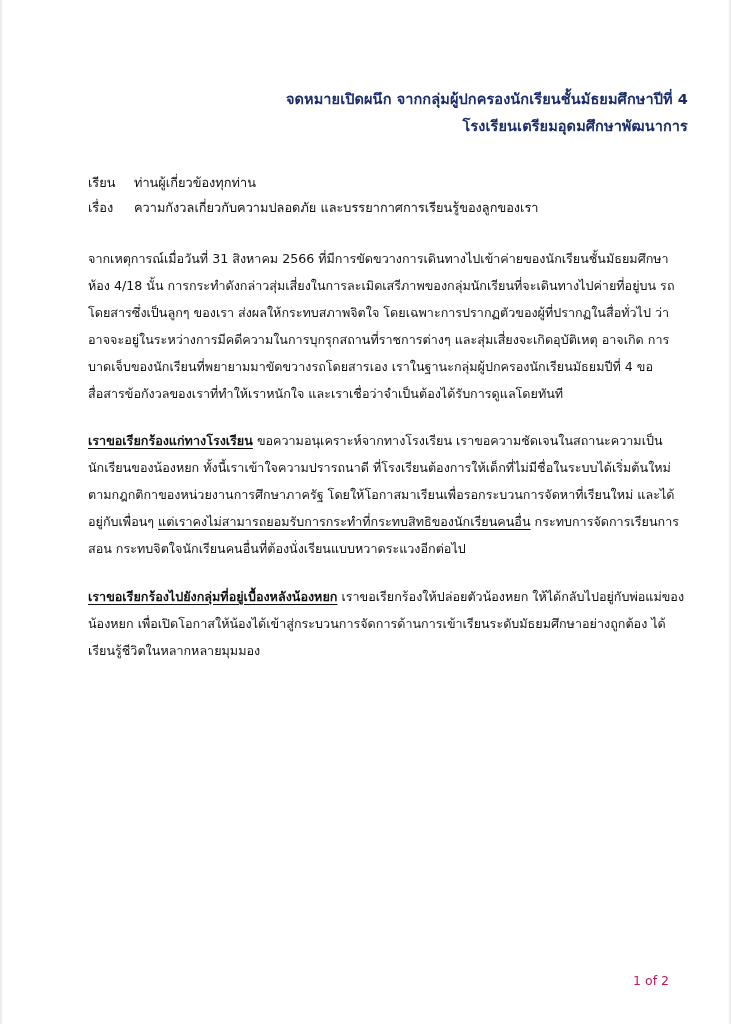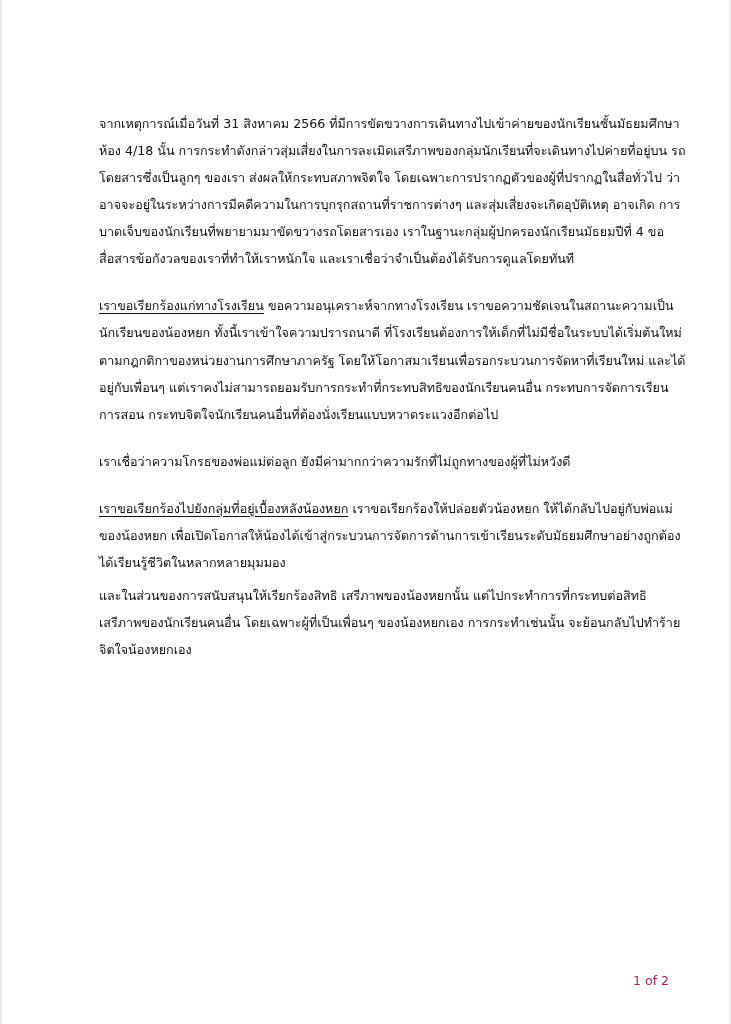--- a/index.html
+++ b/index.html
@@ -67,35 +67,36 @@
     flex: 1 1 auto;
   }
   .body-block {
     margin-top: 24px;
     font-size: 12.6px;
     color: #111;
     line-height: 2.15;
     text-align: left;
   }
   .para {
-    margin: 0 0 20px 11px;
+    margin: 0 0 20px 0;
     line-height: 2.15;
   }
   .para.tight {
     margin-bottom: 6px;
   }
   .para:last-child {
     margin-bottom: 0;
   }
   .hdr-underline {
-    font-weight: normal;
+    font-weight: bold;
     text-decoration: underline;
     text-underline-offset: 3px;
   }
   .inline-underline {
+    text-decoration: underline;
     text-underline-offset: 3px;
   }
   .footer {
     position: absolute;
     right: 62px;
     bottom: 36px;
     font-size: 12.5px;
     color: #be185d;
   }
   .edge-shadow-left {
@@ -118,44 +119,52 @@
 </head>
 <body>
 
 <div class="page">
   <div class="sheet">
     <div class="edge-shadow-left"></div>
     <div class="edge-shadow-right"></div>
 
     <div class="content">
 
+      <div class="doc-header">
+        <span>จดหมายเปิดผนึก จากกลุ่มผู้ปกครองนักเรียนชั้นมัธยมศึกษาปีที่ 4</span>
+        <span class="line2">โรงเรียนเตรียมอุดมศึกษาพัฒนาการ</span>
+      </div>
 
 
+      <div class="salutation">
+        <div class="sal-row">
+          <div class="sal-label">เรียน</div>
+          <div class="sal-value">ท่านผู้เกี่ยวข้องทุกท่าน</div>
+        </div>
+        <div class="sal-row">
+          <div class="sal-label">เรื่อง</div>
+          <div class="sal-value">ความกังวลเกี่ยวกับความปลอดภัย และบรรยากาศการเรียนรู้ของลูกของเรา</div>
+        </div>
+      </div>
 
       <div class="body-block">
 
         <p class="para">
           <span>จากเหตุการณ์เมื่อวันที่ 31 สิงหาคม 2566 ที่มีการขัดขวางการเดินทางไปเข้าค่ายของนักเรียนชั้นมัธยมศึกษา ห้อง 4/18 นั้น การกระทำดังกล่าวสุ่มเสี่ยงในการละเมิดเสรีภาพของกลุ่มนักเรียนที่จะเดินทางไปค่ายที่อยู่บน รถโดยสารซึ่งเป็นลูกๆ ของเรา ส่งผลให้กระทบสภาพจิตใจ โดยเฉพาะการปรากฏตัวของผู้ที่ปรากฏในสื่อทั่วไป ว่า อาจจะอยู่ในระหว่างการมีคดีความในการบุกรุกสถานที่ราชการต่างๆ และสุ่มเสี่ยงจะเกิดอุบัติเหตุ อาจเกิด การบาดเจ็บของนักเรียนที่พยายามมาขัดขวางรถโดยสารเอง เราในฐานะกลุ่มผู้ปกครองนักเรียนมัธยมปีที่ 4 ขอสื่อสารข้อกังวลของเราที่ทำให้เราหนักใจ และเราเชื่อว่าจำเป็นต้องได้รับการดูแลโดยทันที</span>
         </p>
 
         <p class="para">
           <span class="hdr-underline">เราขอเรียกร้องแก่ทางโรงเรียน</span><span> ขอความอนุเคราะห์จากทางโรงเรียน เราขอความชัดเจนในสถานะความเป็นนักเรียนของน้องหยก ทั้งนี้เราเข้าใจความปรารถนาดี ที่โรงเรียนต้องการให้เด็กที่ไม่มีชื่อในระบบได้เริ่มต้นใหม่ ตามกฎกติกาของหน่วยงานการศึกษาภาครัฐ โดยให้โอกาสมาเรียนเพื่อรอกระบวนการจัดหาที่เรียนใหม่ และได้อยู่กับเพื่อนๆ </span><span class="inline-underline">แต่เราคงไม่สามารถยอมรับการกระทำที่กระทบสิทธิของนักเรียนคนอื่น</span><span> กระทบการจัดการเรียนการสอน กระทบจิตใจนักเรียนคนอื่นที่ต้องนั่งเรียนแบบหวาดระแวงอีกต่อไป</span>
         </p>
 
 
-        <p class="para">
-          <span>เราเชื่อว่าความโกรธของพ่อแม่ต่อลูก ยังมีค่ามากกว่าความรักที่ไม่ถูกทางของผู้ที่ไม่หวังดี</span>
-        </p>
 
         <p class="para tight">
           <span class="hdr-underline">เราขอเรียกร้องไปยังกลุ่มที่อยู่เบื้องหลังน้องหยก</span><span> เราขอเรียกร้องให้ปล่อยตัวน้องหยก ให้ได้กลับไปอยู่กับพ่อแม่ของน้องหยก เพื่อเปิดโอกาสให้น้องได้เข้าสู่กระบวนการจัดการด้านการเข้าเรียนระดับมัธยมศึกษาอย่างถูกต้อง ได้เรียนรู้ชีวิตในหลากหลายมุมมอง</span>
         </p>
 
-        <p class="para">
-          <span>และในส่วนของการสนับสนุนให้เรียกร้องสิทธิ เสรีภาพของน้องหยกนั้น แต่ไปกระทำการที่กระทบต่อสิทธิ เสรีภาพของนักเรียนคนอื่น โดยเฉพาะผู้ที่เป็นเพื่อนๆ ของน้องหยกเอง การกระทำเช่นนั้น จะย้อนกลับไปทำร้ายจิตใจน้องหยกเอง</span>
-        </p>
 
       </div>
     </div>
 
     <div class="footer">1 of 2</div>
   </div>
 </div>
 
 </body></html>

